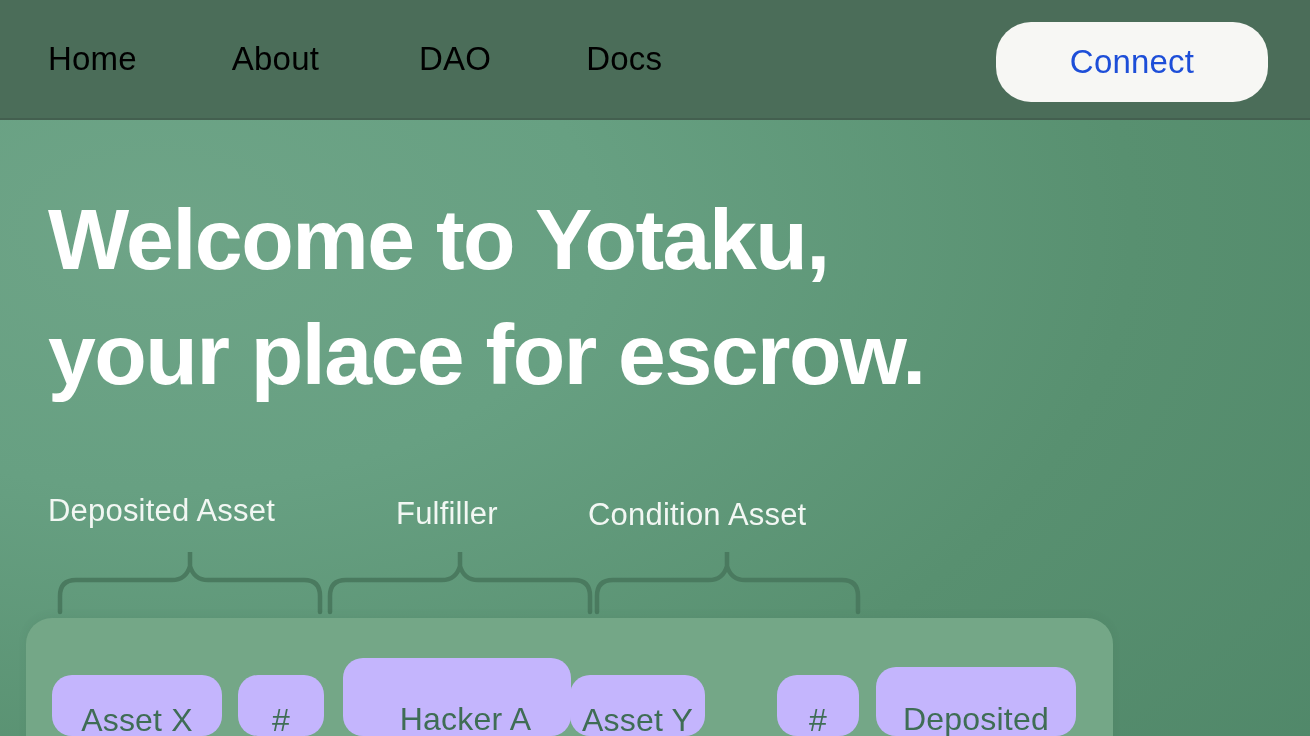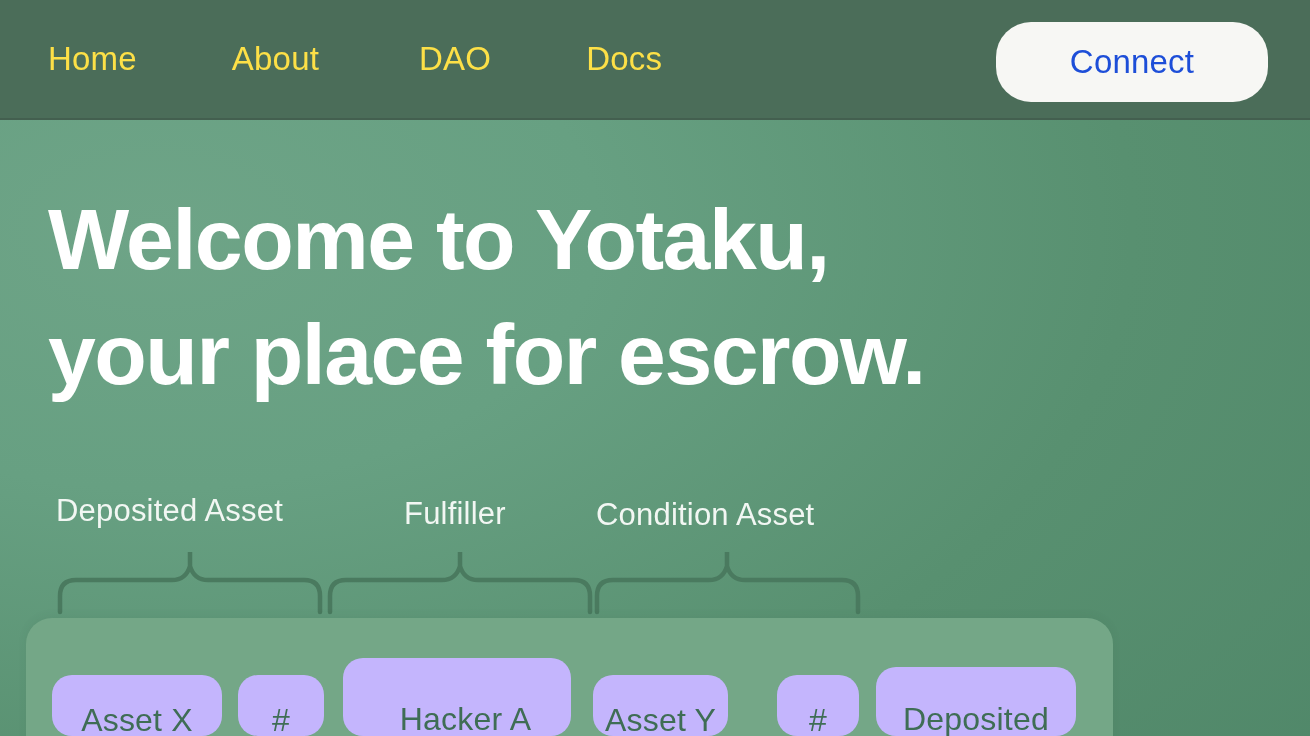--- a/index.html
+++ b/index.html
@@ -37,21 +37,21 @@
     display:flex;
     align-items:center;
     z-index:5;
   }
   .nav-links {
     display:flex;
     align-items:center;
     list-style:none;
   }
   .nav-link {
-    color:#fde047;
+    color:#000000;
     font-size:33px;
     font-weight:400;
     letter-spacing:0.2px;
     white-space:nowrap;
     cursor:pointer;
   }
   .nav-link.n0 { margin-left:48px; }
   .nav-link.n1 { margin-left:95px; }
   .nav-link.n2 { margin-left:100px; }
   .nav-link.n3 { margin-left:95px; }
@@ -84,21 +84,21 @@
     font-weight:bold;
     line-height:115px;
     letter-spacing:-1.5px;
     z-index:3;
   }
   .headline-line { display:block; white-space:nowrap; }
 
   
   .group-labels {
     position:absolute;
-    left:8px; top:0;
+    left:0; top:0;
     width:1064px; height:736px;
     z-index:3;
     pointer-events:none;
   }
   .group-label {
     position:absolute;
     color:#f2f7f3;
     font-size:31px;
     font-weight:400;
     letter-spacing:0.2px;
@@ -148,21 +148,21 @@
     align-items:center;
     justify-content:center;
     white-space:nowrap;
     pointer-events:auto;
     cursor:pointer;
     overflow:hidden;
   }
   .chip.c0 { left:52px;  top:675px; width:170px; height:61px; }
   .chip.c1 { left:238px; top:675px; width:86px;  height:61px; }
   .chip.c2 { left:343px; top:658px; width:228px; height:78px;padding-left:17px; }
-  .chip.c3 { left:593px; top:675px; width:135px; height:61px; }
+  .chip.c3 { left:570px; top:675px; width:135px; height:61px; }
   .chip.c4 { left:777px; top:675px; width:82px;  height:61px; }
   .chip.c5 { left:876px; top:667px; width:200px; height:69px; }
   .chip span { display:block; line-height:1; transform:translateY(2px); }
 
   
   .chip.c0 span, .chip.c1 span, .chip.c3 span, .chip.c4 span { transform:translateY(14px); }
   .chip.c2 span { transform:translateY(22px); }
   .chip.c5 span { transform:translateY(17px); }
 </style>
 </head>

